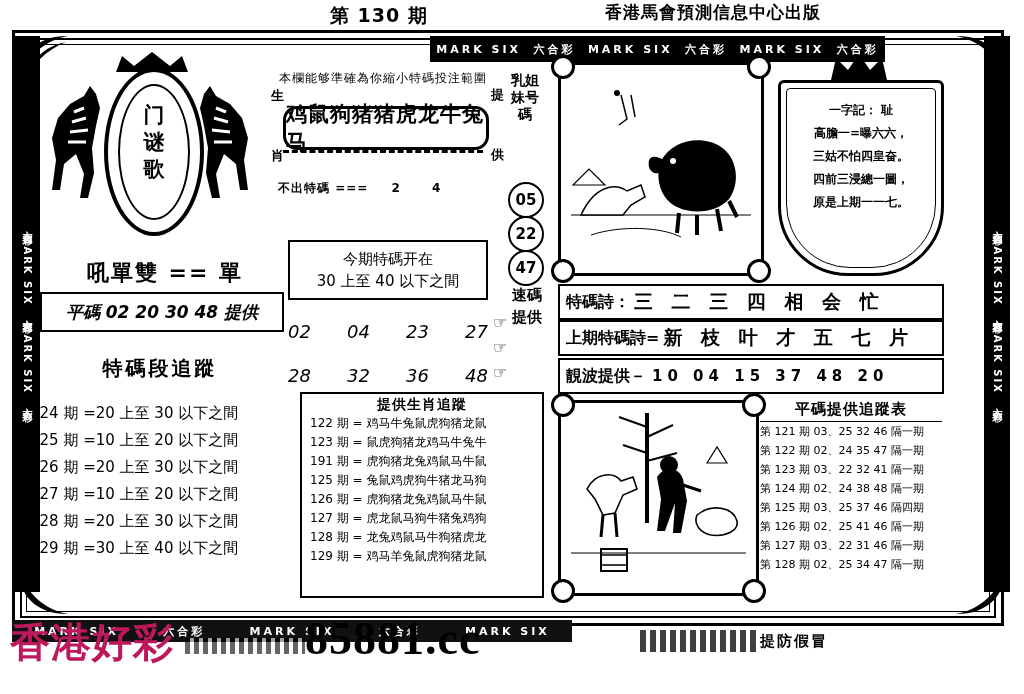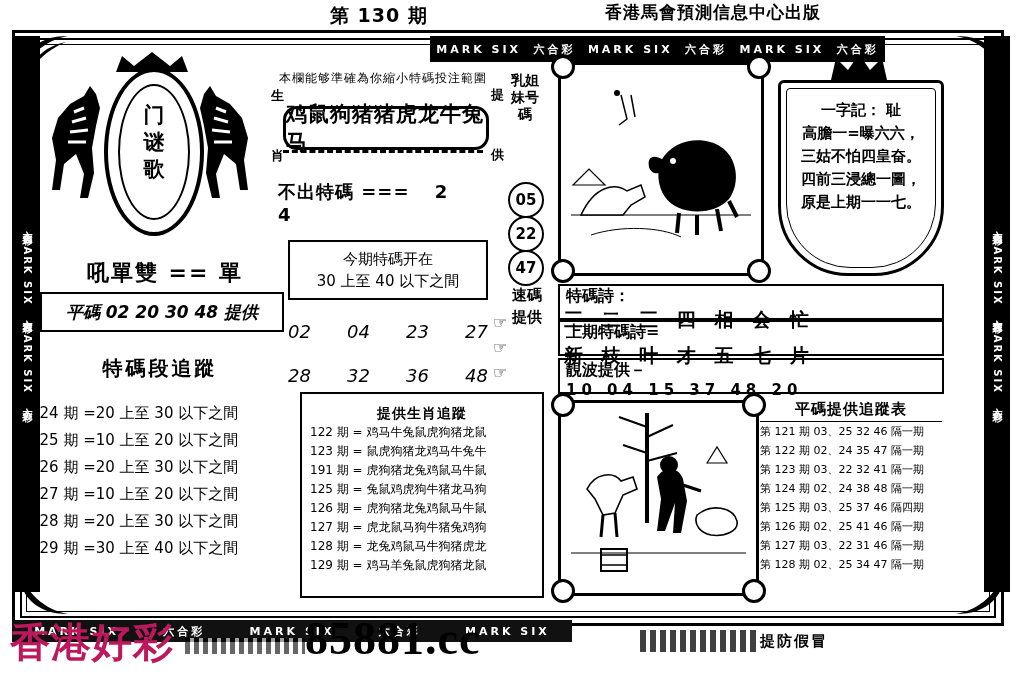--- a/index.html
+++ b/index.html
@@ -131,21 +131,21 @@
   .vert-xiao{left:268px;top:138px;}
   .vert-ti{left:488px;top:78px;}
   .vert-gong{left:488px;top:138px;}
 
   .dashes{
     position:absolute;left:283px;top:150px;width:200px;height:16px;
     border-top:3px dashed #000;
   }
   .buchu{
     position:absolute;left:278px;top:180px;width:215px;
-    font-size:18px;font-weight:bold;letter-spacing:1px;
+    font-size:12px;font-weight:bold;letter-spacing:1px;
   }
   .buchu .nums{margin-left:18px;letter-spacing:14px;}
 
   .jinqi-box{
     position:absolute;left:288px;top:240px;width:196px;height:56px;
     border:2px solid #000;
     display:flex;flex-direction:column;align-items:center;justify-content:center;
     font-size:15px;line-height:22px;
   }
   .num-grid{
@@ -204,33 +204,32 @@
     border:3px solid #000;
     border-radius:6px 6px 70px 70px;
     background:#fff;
   }
   .shield-in{
     position:absolute;left:5px;top:5px;right:5px;bottom:5px;
     border:1px solid #000;border-radius:4px 4px 64px 64px;
   }
   .shield-txt{
     position:absolute;left:0;right:0;top:16px;
-    text-align:center;font-size:15px;line-height:23px;font-weight:bold;
+    text-align:center;font-size:12px;line-height:23px;font-weight:bold;
   }
   .crown{
     position:absolute;left:828px;top:52px;width:62px;height:30px;
   }
 
   
   .poem-row{
     position:absolute;left:558px;width:382px;height:32px;
     border:2px solid #000;
-    display:flex;align-items:flex-start;
+    display:flex;align-items:center;
     font-weight:bold;
-    flex-direction:column;
   }
   .poem1{top:284px;}
   .poem2{top:320px;}
   .poem3{top:358px;}
   .poem-label{font-size:16px;padding-left:6px;white-space:nowrap;}
   .poem-val{font-size:19px;letter-spacing:6px;padding-left:4px;white-space:nowrap;}
   .poem-val-sm{font-size:15px;letter-spacing:5px;padding-left:6px;white-space:nowrap;}
 
   
   .track-box{
@@ -242,21 +241,21 @@
   }
   .track-row{font-size:11px;line-height:19px;white-space:nowrap;}
 
   
   .zodiac-box{
     position:absolute;left:300px;top:392px;width:240px;height:202px;
     border:2px solid #000;
   }
   .zodiac-title{
     text-align:center;font-size:14px;font-weight:bold;letter-spacing:1px;
-    padding-top:11px;
+    padding-top:2px;
   }
   .zodiac-row{font-size:12px;line-height:19px;padding-left:8px;white-space:nowrap;}
   .band-strip{
     position:absolute;left:12px;top:620px;width:560px;height:22px;
     background:#111;color:#fff;font-size:11px;font-weight:bold;letter-spacing:3px;
     display:flex;align-items:center;justify-content:space-around;overflow:hidden;
   }
   .bottom-text-cn{
     position:absolute;left:10px;top:615px;
     font-size:40px;font-weight:bold;color:#be185d;letter-spacing:1px;

